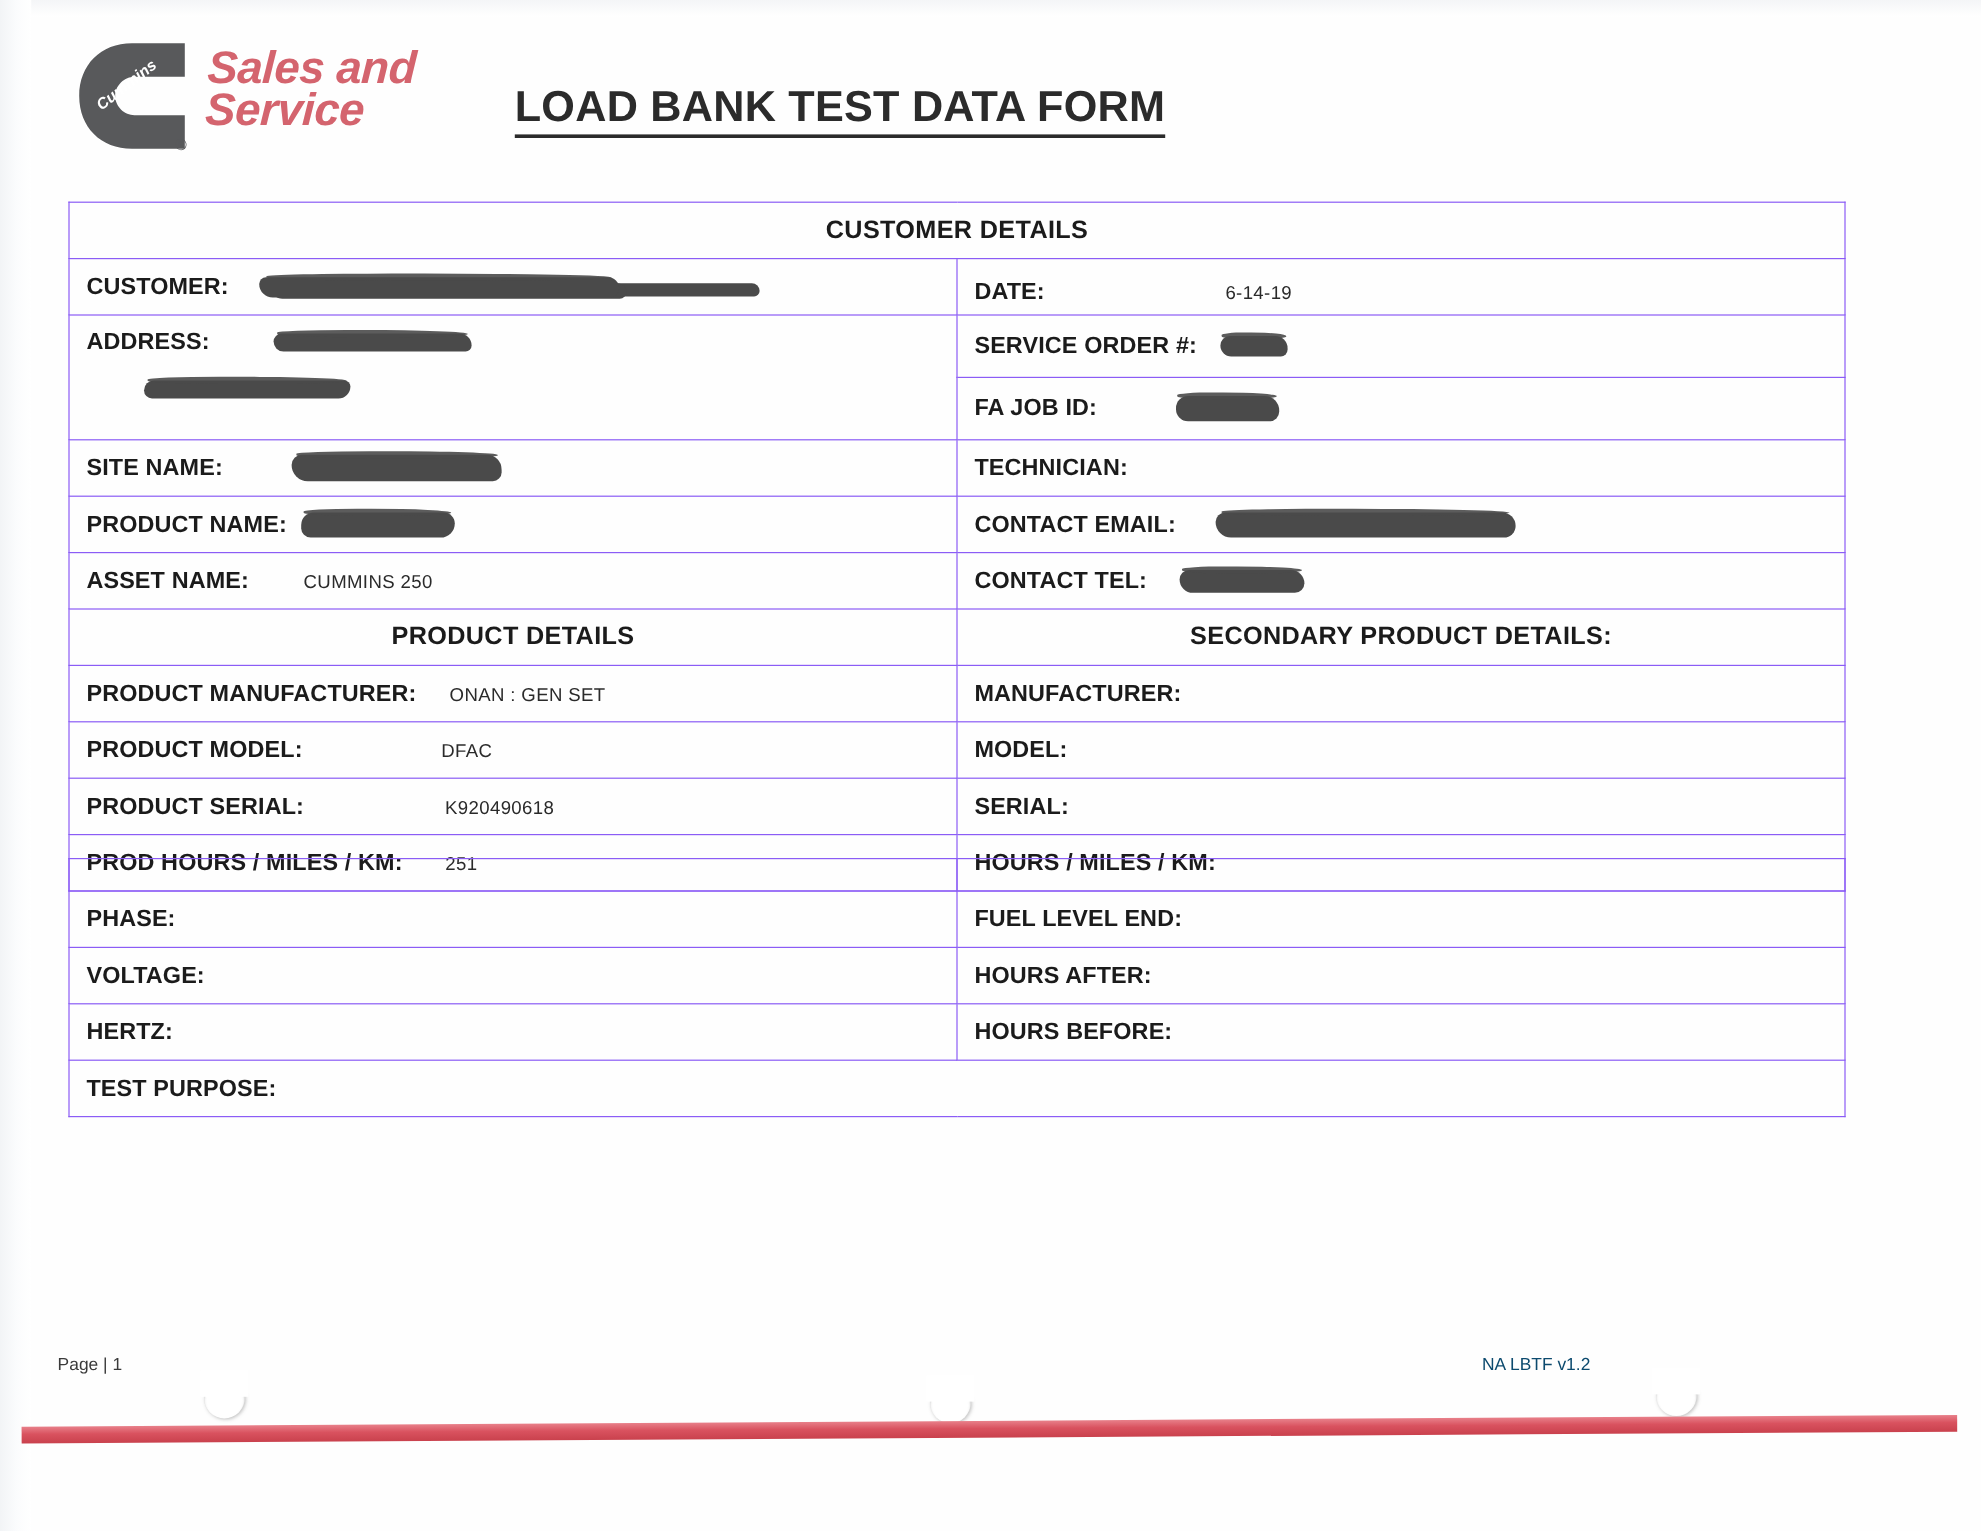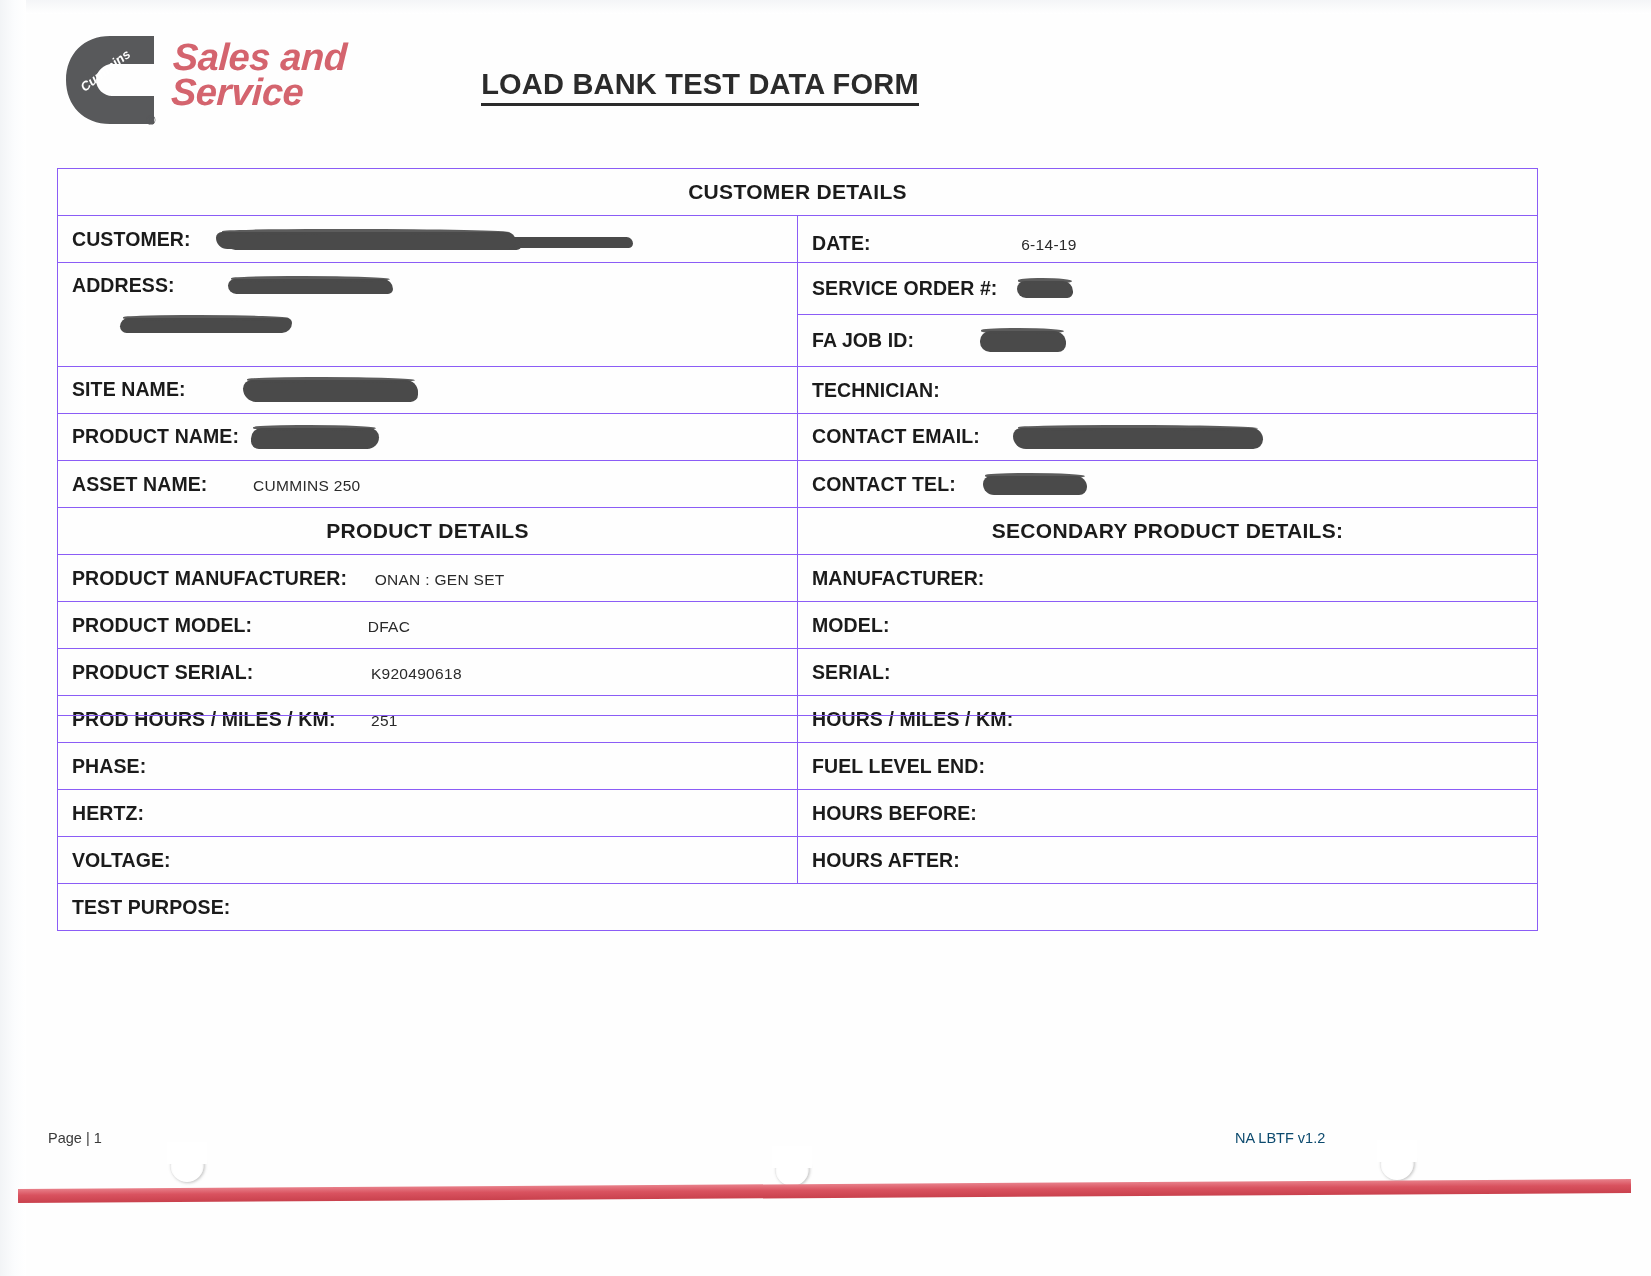--- a/index.html
+++ b/index.html
@@ -73,21 +73,21 @@
     font-style: italic;
     transform: skewX(-3deg);
   }
   #sales-and-service .l2 { display:block; }
 
   #form-title {
     position: absolute;
     left: 0; top: 68px;
     width: 1400px;
     text-align: center;
-    font-size: 29px;
+    font-size: 36px;
     font-weight: bold;
     color: #2b2b2b;
     letter-spacing: 0.2px;
   }
   #form-title span {
     border-bottom: 3px solid #2b2b2b;
     padding-bottom: 3px;
   }
 
   
@@ -422,36 +422,36 @@
           <span class="field-value"></span>
         </td>
         <td>
           <span class="field-label">FUEL LEVEL END:</span>
           <span class="field-value"></span>
         </td>
       </tr>
 
       <tr>
         <td>
+          <span class="field-label">VOLTAGE:</span>
+          <span class="field-value"></span>
+        </td>
+        <td>
+          <span class="field-label">HOURS AFTER:</span>
+          <span class="field-value"></span>
+        </td>
+      </tr>
+
+      <tr>
+        <td>
           <span class="field-label">HERTZ:</span>
           <span class="field-value"></span>
         </td>
         <td>
           <span class="field-label">HOURS BEFORE:</span>
-          <span class="field-value"></span>
-        </td>
-      </tr>
-
-      <tr>
-        <td>
-          <span class="field-label">VOLTAGE:</span>
-          <span class="field-value"></span>
-        </td>
-        <td>
-          <span class="field-label">HOURS AFTER:</span>
           <span class="field-value"></span>
         </td>
       </tr>
 
       <tr>
         <td colspan="2">
           <span class="field-label">TEST PURPOSE:</span>
           <span class="field-value"></span>
         </td>
       </tr>

